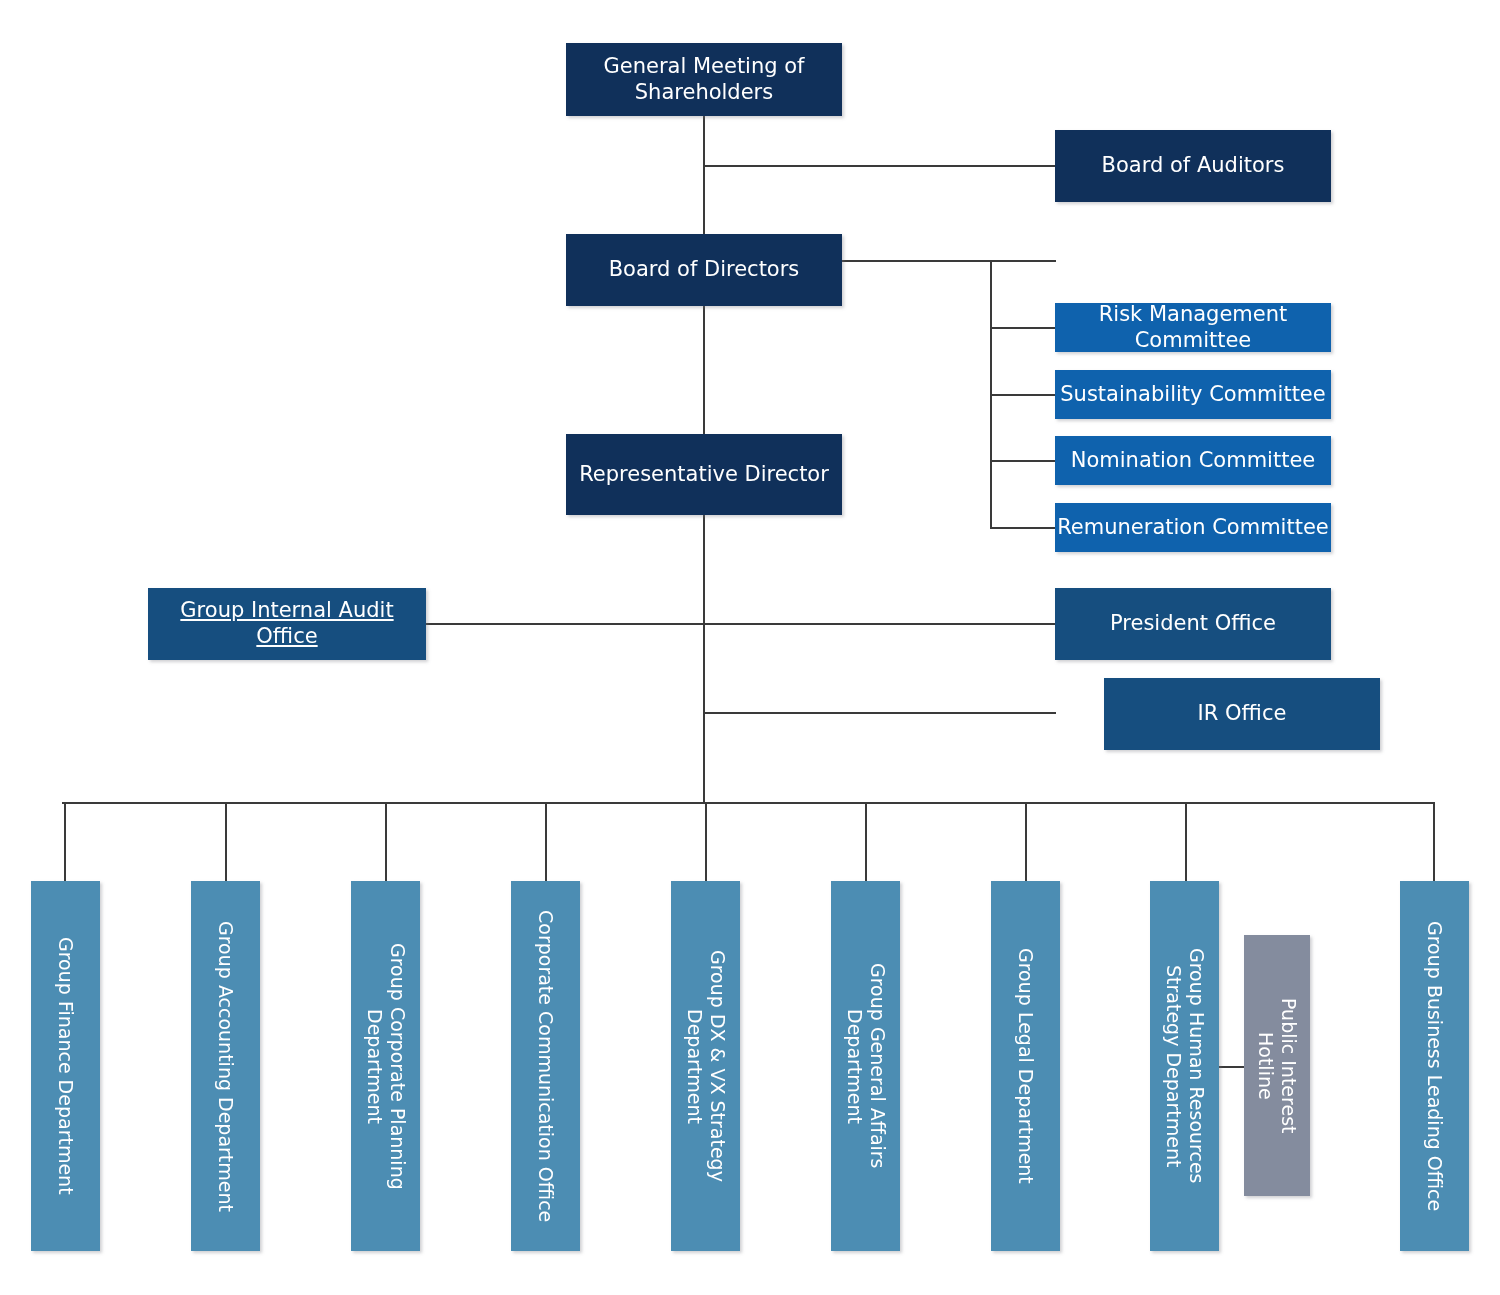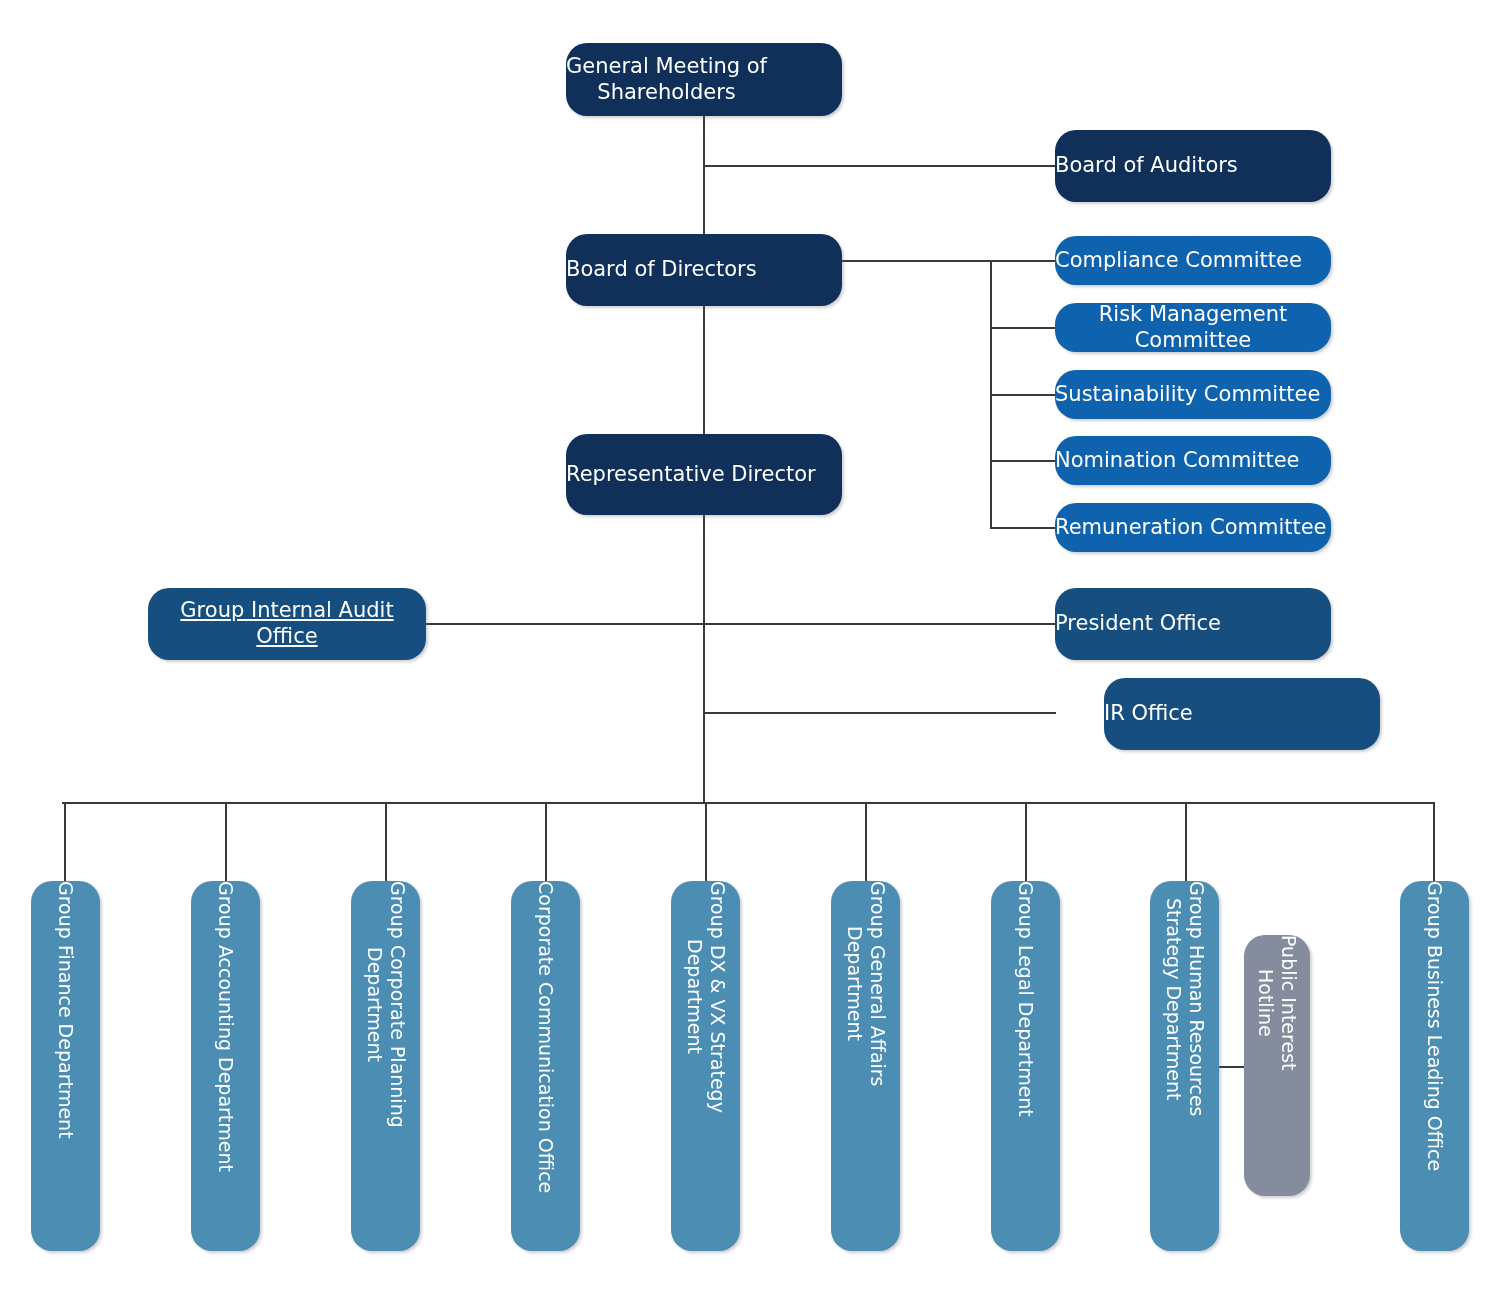--- a/index.html
+++ b/index.html
@@ -15,26 +15,25 @@
     width: 1500px;
     height: 1295px;
     background: #ffffff;
     overflow: hidden;
   }
   .node {
     position: absolute;
     box-sizing: border-box;
     display: flex;
     align-items: center;
-    justify-content: flex-start;
+    justify-content: center;
     text-align: center;
     color: #ffffff;
     line-height: 1.22;
     z-index: 3;
-    border-radius: 21px;
   }
   .node.navy      { background: #10305a; }
   .node.midblue   { background: #0f62ad; }
   .node.steelblue { background: #164e7f; }
   .node.lightblue { background: #4c8db3; }
   .node.gray      { background: #848c9e; }
 
   .node .lbl {
     display: block;
     white-space: pre-line;
@@ -107,23 +106,20 @@
   </div>
 
   <div class="node navy shadowed" style="left:566px; top:234px; width:276px; height:72px; font-size:21px;">
     <span class="lbl">Board of Directors</span>
   </div>
 
   <div class="node navy shadowed" style="left:566px; top:434px; width:276px; height:81px; font-size:21px;">
     <span class="lbl">Representative Director</span>
   </div>
 
-  <div class="node midblue shadowed" style="left:1055px; top:236px; width:276px; height:49px; font-size:21px;">
-    <span class="lbl">Compliance Committee</span>
-  </div>
   <div class="node midblue shadowed" style="left:1055px; top:303px; width:276px; height:49px; font-size:21px;">
     <span class="lbl">Risk Management Committee</span>
   </div>
   <div class="node midblue shadowed" style="left:1055px; top:370px; width:276px; height:49px; font-size:21px;">
     <span class="lbl">Sustainability Committee</span>
   </div>
   <div class="node midblue shadowed" style="left:1055px; top:436px; width:276px; height:49px; font-size:21px;">
     <span class="lbl">Nomination Committee</span>
   </div>
   <div class="node midblue shadowed" style="left:1055px; top:503px; width:276px; height:49px; font-size:21px;">

